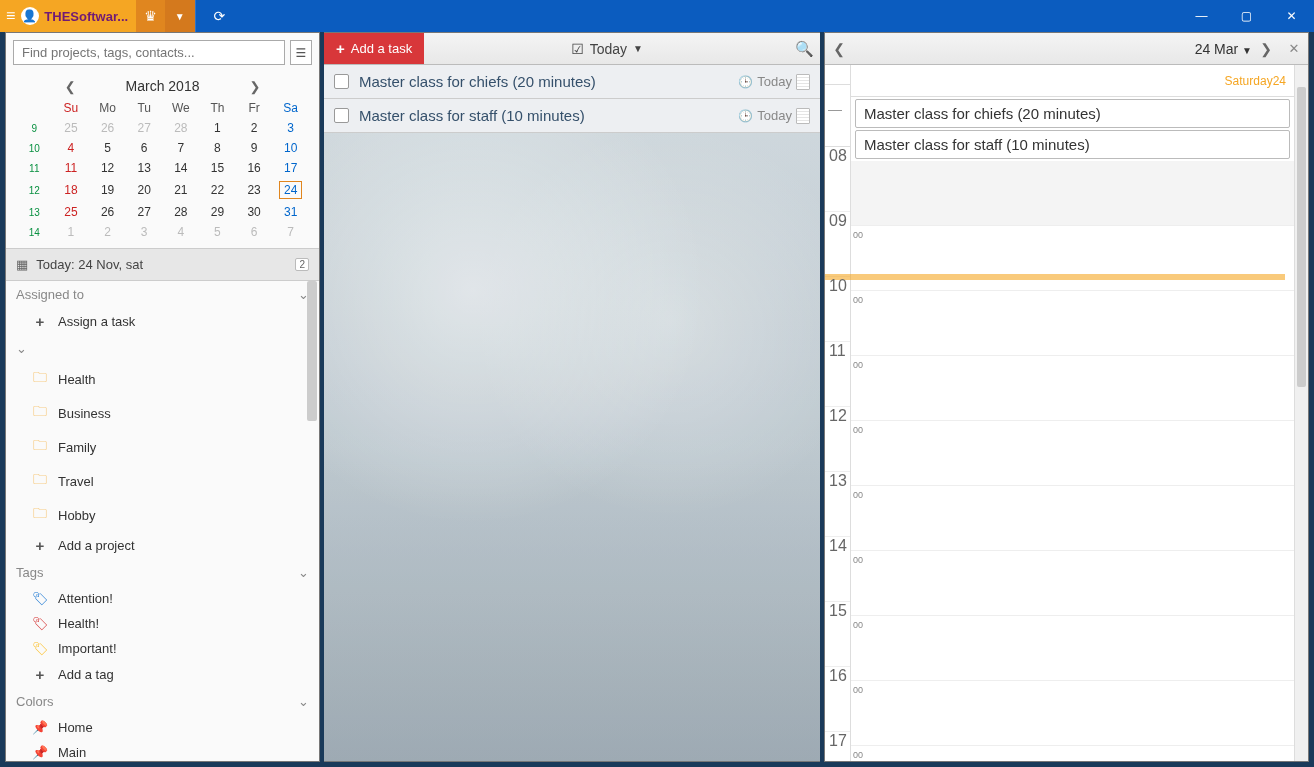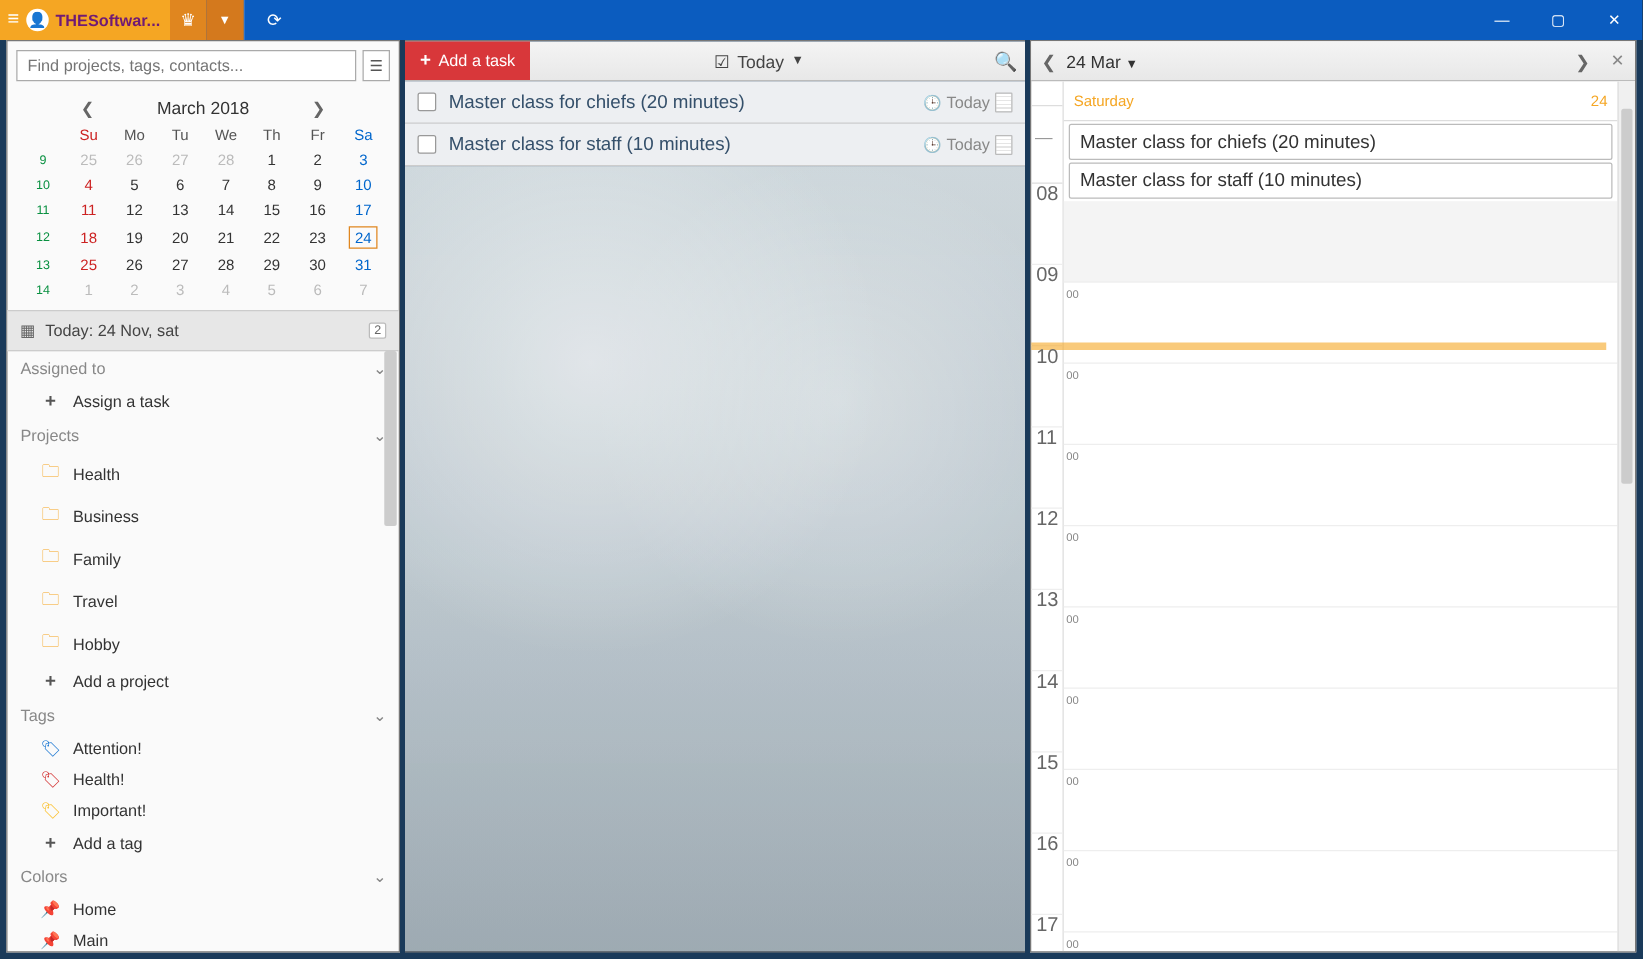--- a/index.html
+++ b/index.html
@@ -71,30 +71,30 @@
     position:relative; overflow:hidden; opacity:0.95;}
   .bg-office::before{content:'';position:absolute;inset:0;background:
     radial-gradient(circle at 30% 25%, rgba(255,255,255,.6), transparent 40%),
     radial-gradient(circle at 70% 30%, rgba(255,255,255,.4), transparent 35%),
     linear-gradient(180deg, rgba(200,210,215,.3) 50%, rgba(150,160,165,.4) 100%);}
 
   
   .right { width:485px; background:#fff; border:1px solid #777; display:flex;flex-direction:column;}
   .right-header{height:32px;background:linear-gradient(#f4f4f4,#e8e8e8);border-bottom:1px solid #bbb;display:flex;align-items:center;}
   .right-header .nav{width:28px;text-align:center;color:#666;font-size:14px;cursor:pointer;}
-  .right-header .title{flex:1;text-align:left;font-size:14px;color:#333;}
+  .right-header .title{flex:1;text-align:right;font-size:14px;color:#333;}
   .right-header .close{width:28px;text-align:center;color:#888;font-size:13px;cursor:pointer;}
   .day-body{flex:1;display:flex;overflow:hidden;}
   .time-col{width:26px;border-right:1px solid #ddd;}
   .time-slot{height:65px;border-bottom:1px solid #eee;position:relative;}
   .time-slot .hour{position:absolute;left:4px;top:0;font-size:16px;color:#666;font-weight:300;}
   .time-slot .min{position:absolute;left:28px;top:18px;font-size:9px;color:#888;}
   .time-slot.current::before{content:'';position:absolute;left:-2px;right:-435px;top:-3px;height:6px;background:#f5a623;opacity:.6;}
   .day-col{flex:1; position:relative;}
-  .day-head{height:32px;display:flex;justify-content:space-between;align-items:center;padding:0 8px;border-bottom:1px solid #ddd;font-size:12px;}
+  .day-head{height:32px;display:flex;justify-content:flex-end;align-items:center;padding:0 8px;border-bottom:1px solid #ddd;font-size:12px;}
   .day-head .dname{color:#f5a623;}
   .day-head .dnum{color:#f5a623;}
   .allday{padding:0;}
   .allday .event{background:#fff;border:1px solid #bbb;border-radius:2px;padding:5px 8px;margin:2px 4px;font-size:15px;color:#333;}
   .hour-grid{}
   .hour-line{height:65px;border-bottom:1px solid #eee;}
   .hour-line.shade{background:#f4f4f4;}
   .right-scroll{width:14px;background:#f0f0f0;border-left:1px solid #ddd; position:relative;}
   .right-scroll .thumb{position:absolute;left:2px;right:2px;top:22px;height:300px;background:#ccc;border-radius:2px;}
   .expand-tl{position:absolute;left:3px;top:36px;font-size:14px;color:#999;cursor:pointer;}
@@ -229,21 +229,20 @@
       <div class="section-header">
         <span class="title">Assigned to</span>
         <span class="chev">⌄</span>
       </div>
       <div class="tree-item">
         <span class="icon icon-plus">+</span>
         <span>Assign a task</span>
       </div>
 
       <div class="section-header">
-        <span class="title">Projects</span>
         <span class="chev">⌄</span>
       </div>
       <div id="projects-list">
           <div class="tree-item">
         <span class="icon icon-folder">🗀</span>
         <span>Health</span>
       </div>
           <div class="tree-item">
         <span class="icon icon-folder">🗀</span>
         <span>Business</span>

